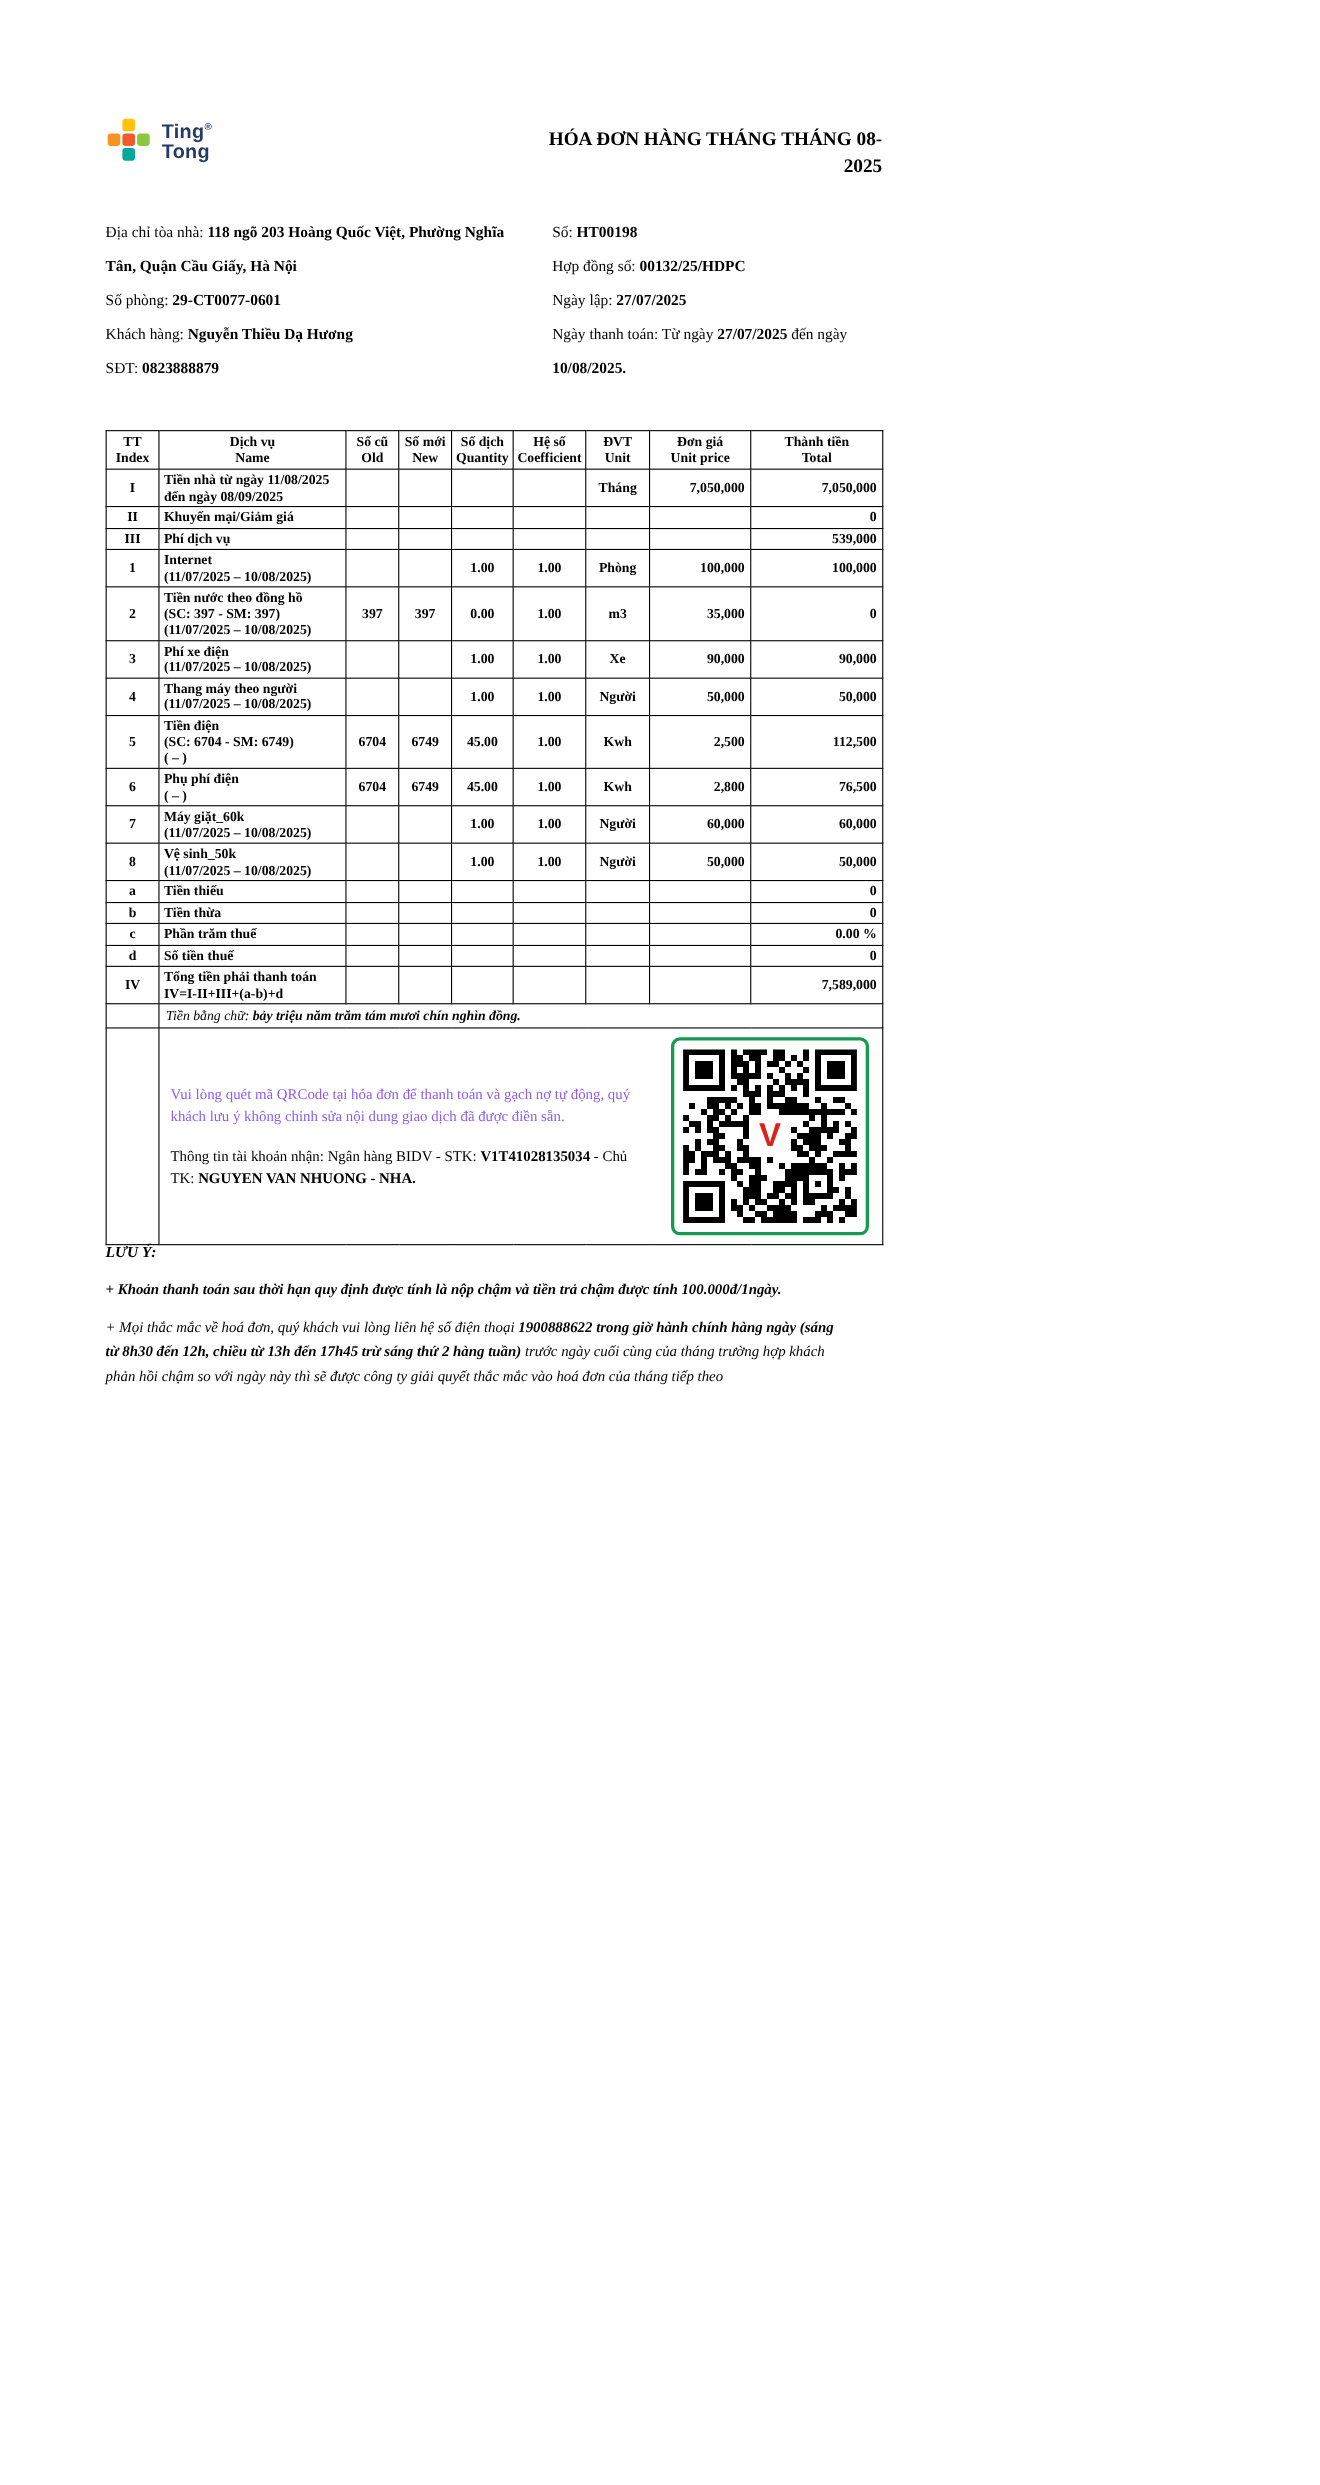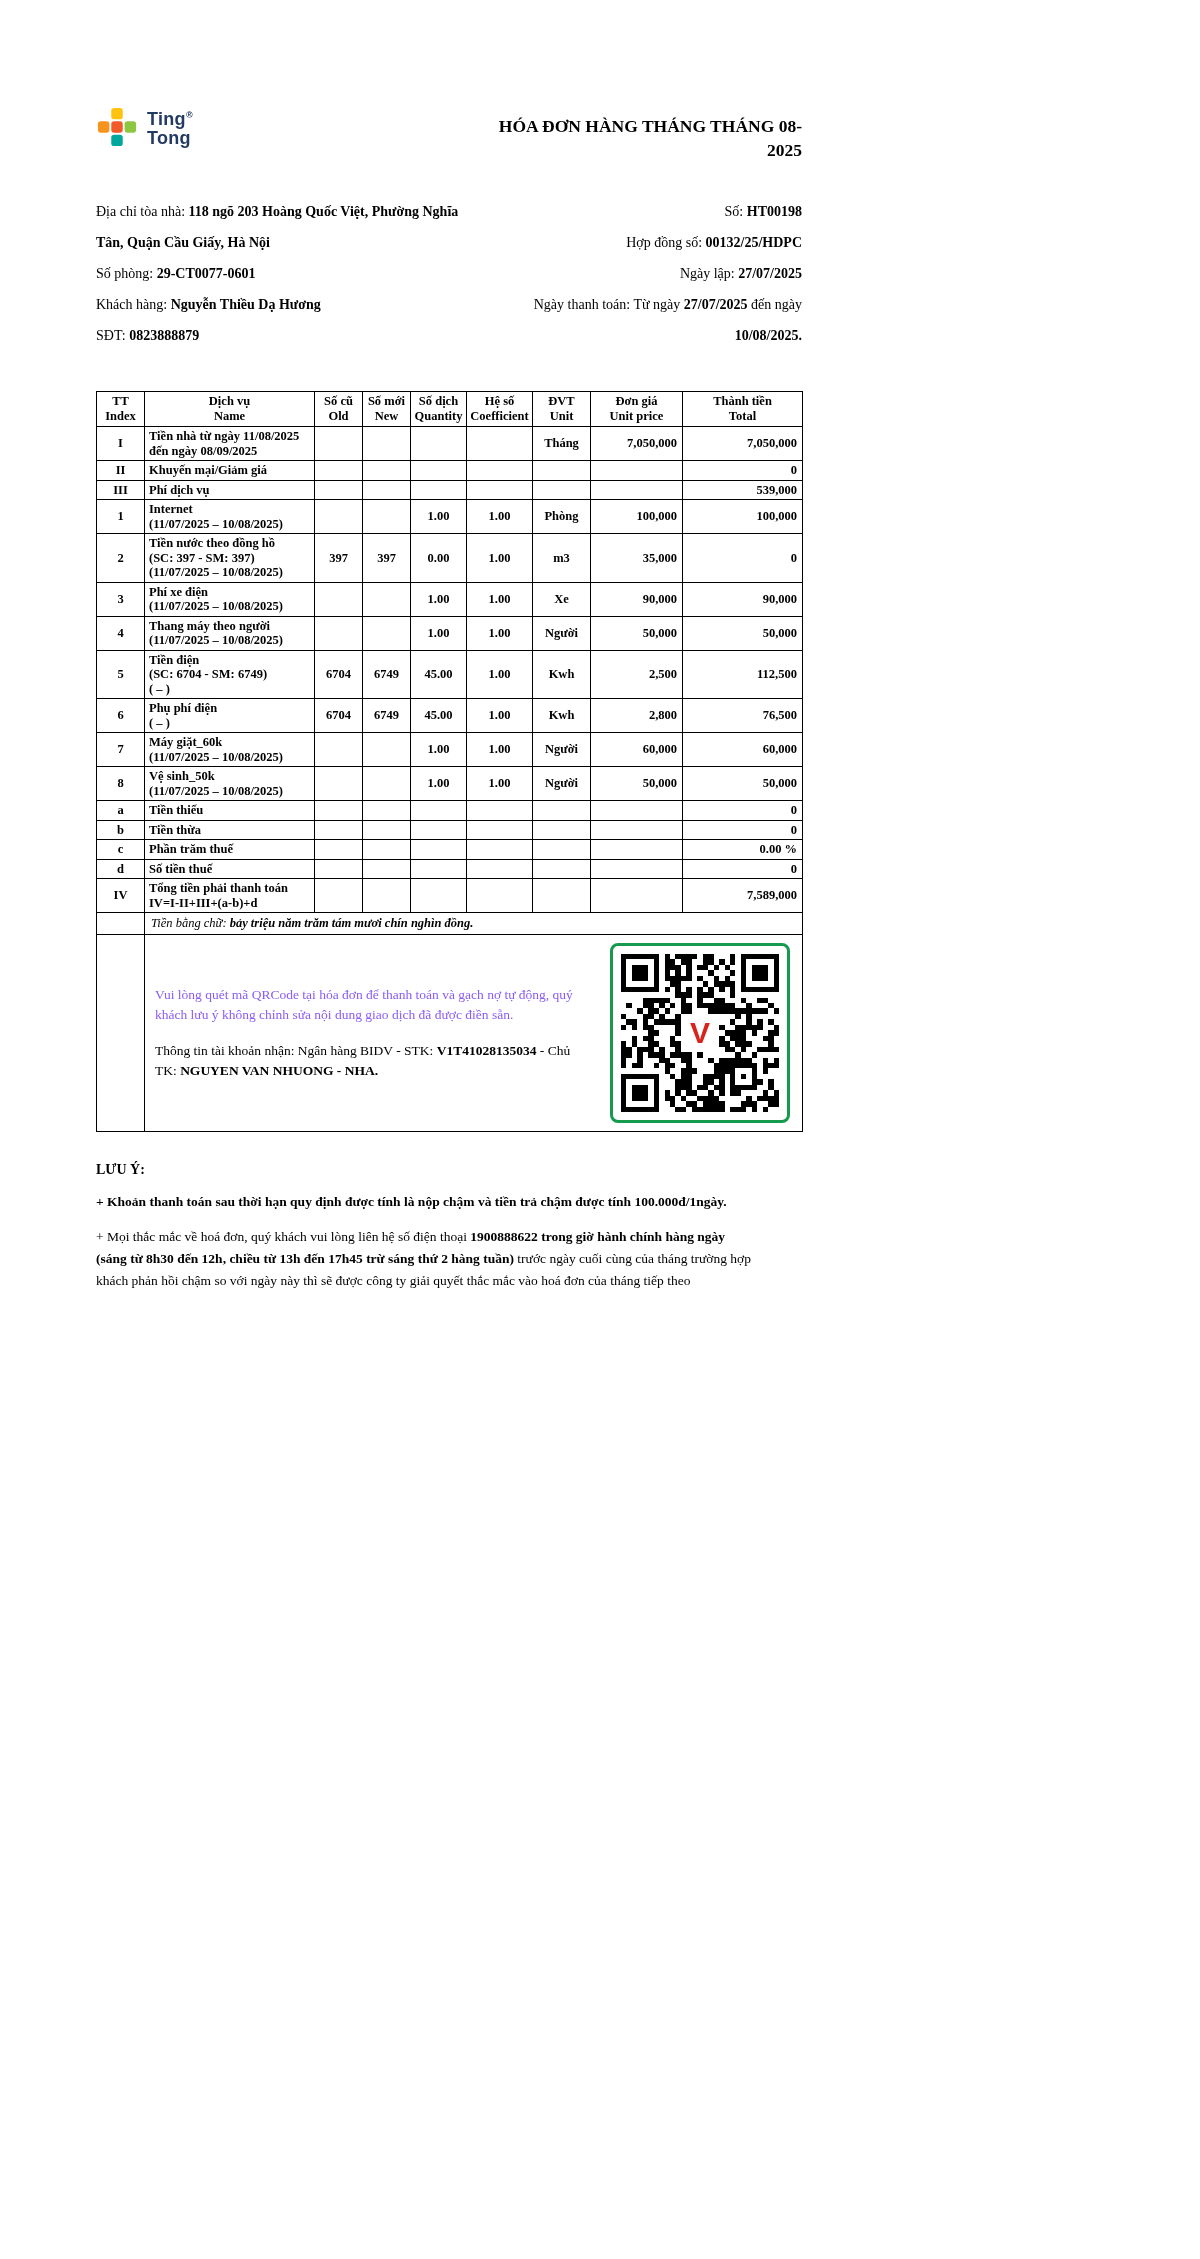--- a/index.html
+++ b/index.html
@@ -24,21 +24,21 @@
   }
   .logo-text .reg { font-size: 9px; vertical-align: super; }
   .title {
     margin-top: 8px; max-width: 330px; text-align: right;
     font-weight: 700; font-size: 17.5px; line-height: 24px;
   }
 
   
   .info { display: flex; justify-content: space-between; margin-top: 34px; font-size: 14px; }
   .info-col.left  { width: 392px; }
-  .info-col.right { width: 300px; text-align: right; }
+  .info-col.right { width: 300px; text-align: left; }
   .info-line { line-height: 31px; }
   .b { font-weight: 700; }
   .i { font-style: italic; }
 
   
   .inv-table { border-collapse: collapse; table-layout: fixed; margin-top: 40px; width: 706px; font-size: 12.5px; }
   .inv-table th, .inv-table td { border: 1px solid #000; }
   .inv-table th { font-weight: 700; text-align: center; line-height: 15px; padding: 2px 1px; }
   .inv-table td { font-weight: 700; line-height: 14.5px; padding: 2px 4px; vertical-align: middle; }
   .inv-table td.c-name  { text-align: left; vertical-align: top; }
@@ -57,21 +57,21 @@
   }
   .qr-box svg { fill: #000; }
   .qr-logo {
     position: absolute; left: 50%; top: 50%; transform: translate(-50%,-50%);
     width: 36px; height: 36px; background: #fff; border-radius: 4px;
     display: flex; align-items: center; justify-content: center;
     font-family: "Liberation Sans", sans-serif; font-weight: 700; font-size: 30px; line-height: 1;
   }
 
   
-  .notes { margin-top: 30px; width: 662px; font-size: 13.5px; }
+  .notes { width: 662px; font-size: 13.5px; font-style: italic; }
   .notes .heading { font-weight: 700; font-size: 14px; }
   .note { margin-top: 13px; line-height: 22px; }
 </style>
 </head>
 <body>
 
 <div class="page">
   <div class="content">
 
     <div class="header">

